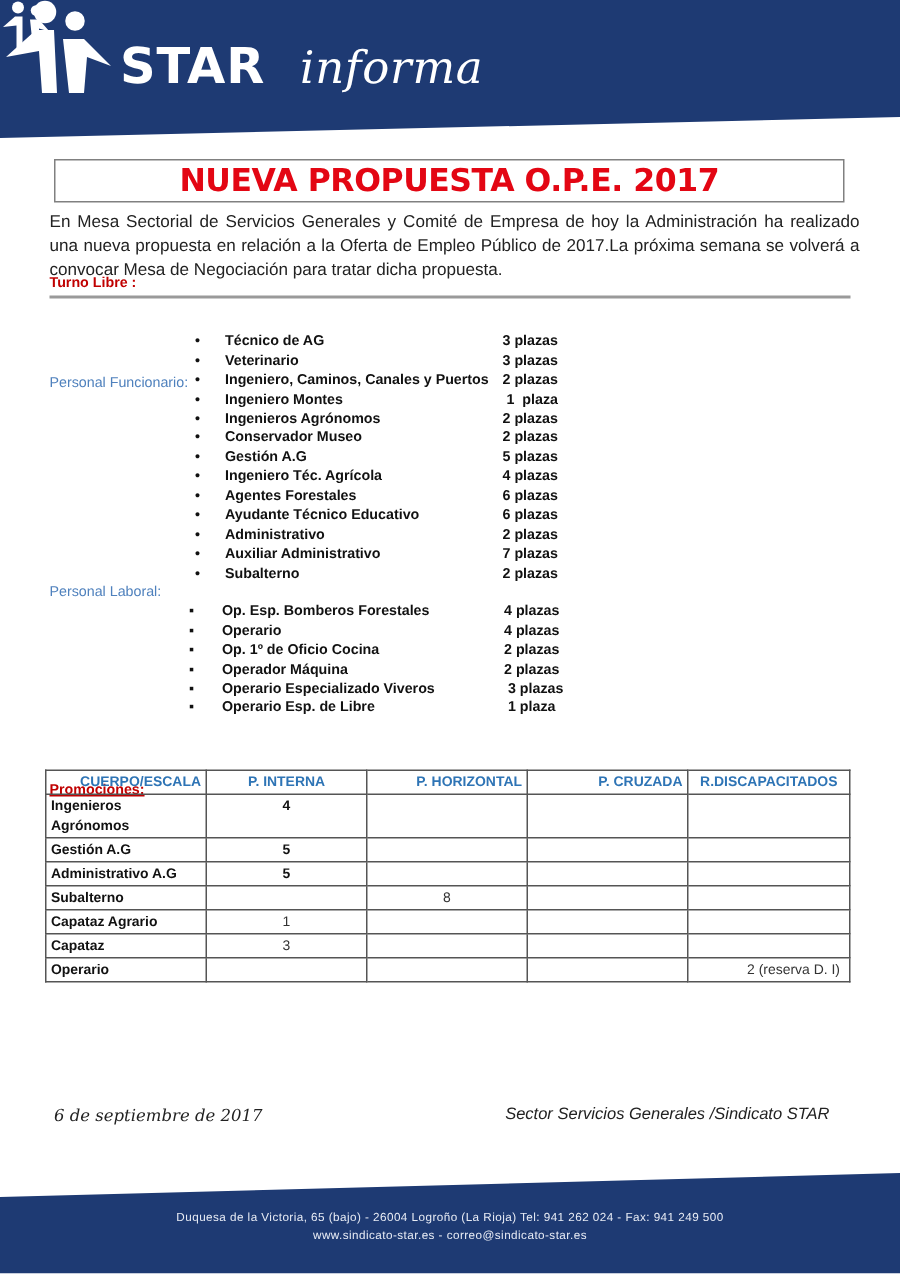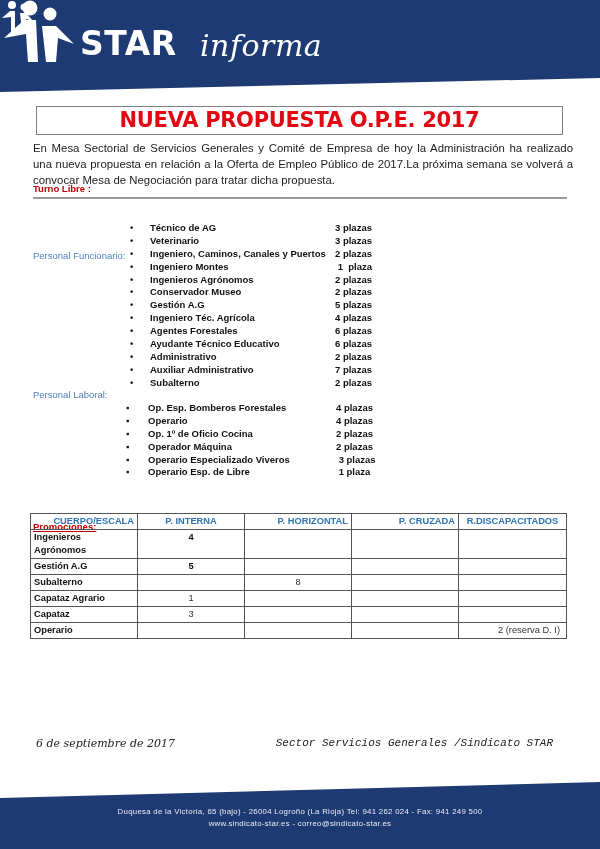--- a/index.html
+++ b/index.html
@@ -76,21 +76,21 @@
     table.promo td.val-right { text-align: right; padding-right: 6px; color: #333; }
 
     .footer-date {
       position: absolute; left: 36px; top: 737px;
       font-size: 11px; font-style: italic; color: #222;
       font-family: "DejaVu Serif", serif;
     }
     .footer-sector {
       position: absolute; right: 47px; top: 737px;
       font-size: 11px; font-style: italic; color: #222;
-      font-family: Liberation Mono, monospace;
+      font-family: Liberation Sans, sans-serif;
     }
     .footer-band { position: absolute; left: 0; top: 770px; width: 600px; height: 79px; }
     .footer-band svg { position: absolute; left: 0; top: 0; }
     .footer-addr {
       position: absolute; left: 0; width: 600px; top: 807px; text-align: center;
       color: #e8ecf5; font-size: 7.8px; letter-spacing: 0.3px;
     }
     .footer-web {
       position: absolute; left: 0; width: 600px; top: 819px; text-align: center;
       color: #e8ecf5; font-size: 7.8px; letter-spacing: 0.3px;
@@ -253,20 +253,27 @@
         <td class="val-right"></td>
       </tr>
       <tr>
         <td class="name">Gestión A.G</td>
         <td class="val-bold">5</td>
         <td class="val"></td>
         <td class="val"></td>
         <td class="val-right"></td>
       </tr>
       <tr>
+        <td class="name">Administrativo A.G</td>
+        <td class="val-bold">5</td>
+        <td class="val"></td>
+        <td class="val"></td>
+        <td class="val-right"></td>
+      </tr>
+      <tr>
         <td class="name">Subalterno</td>
         <td class="val"></td>
         <td class="val">8</td>
         <td class="val"></td>
         <td class="val-right"></td>
       </tr>
       <tr>
         <td class="name">Capataz Agrario</td>
         <td class="val">1</td>
         <td class="val"></td>

